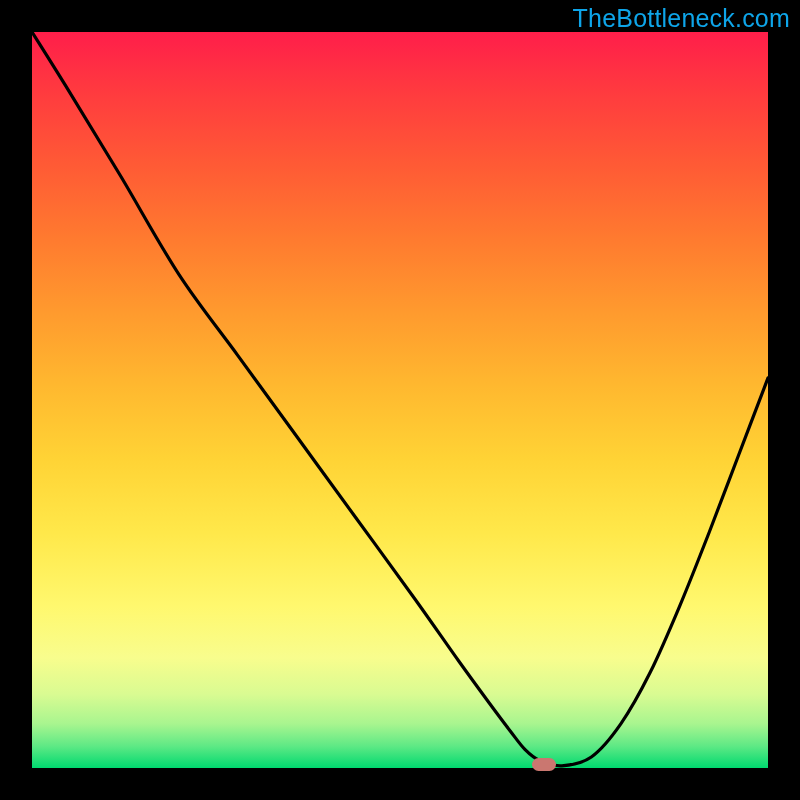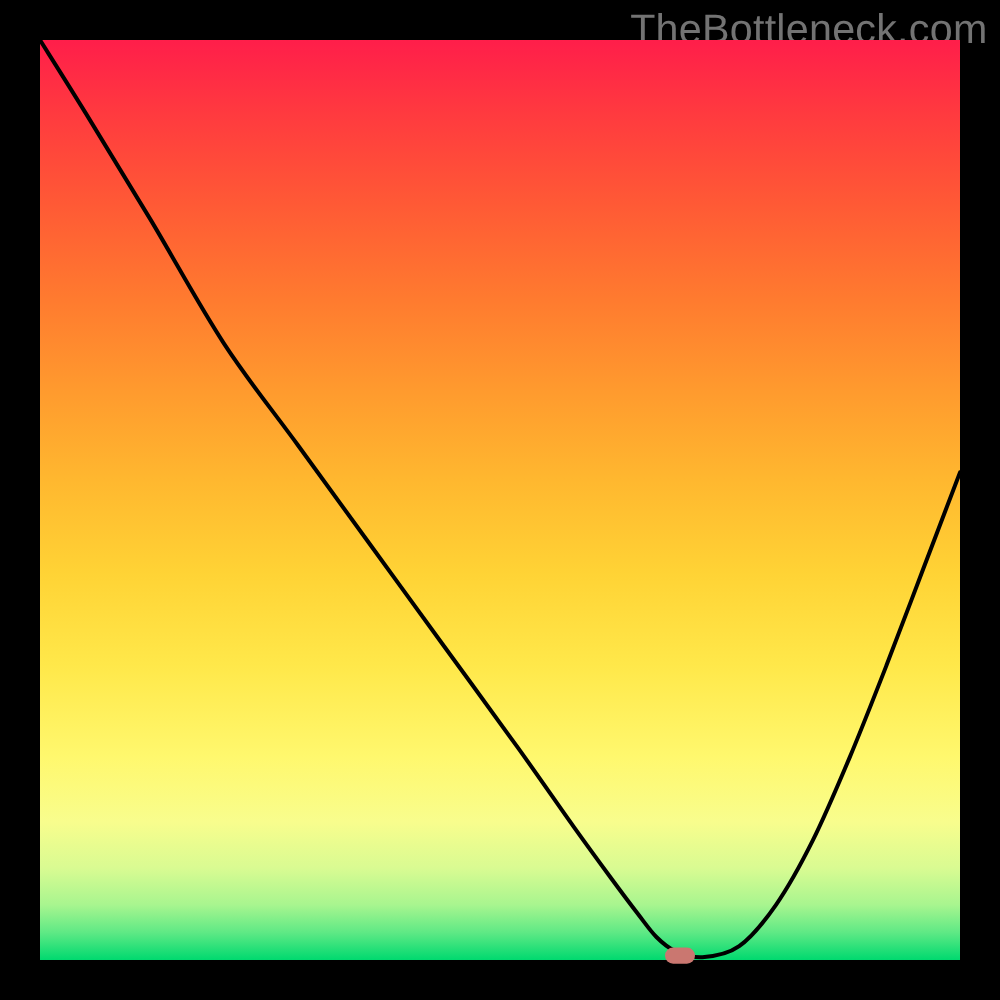--- a/index.html
+++ b/index.html
@@ -39,22 +39,22 @@
       #a8f58f 94%,
       #5fe985 97%,
       #00d96f 100%
     );
   }
   .watermark {
     position: absolute;
     top: 4px;
     right: 10px;
     font-family: Arial, Helvetica, sans-serif;
-    font-size: 33px;
-    color: #737373;
+    font-size: 25px;
+    color: #0ea5e9;
     letter-spacing: 0.2px;
   }
   svg.curve {
     position: absolute;
     left: 0;
     top: 0;
     width: 736px;
     height: 736px;
   }
   .marker {

